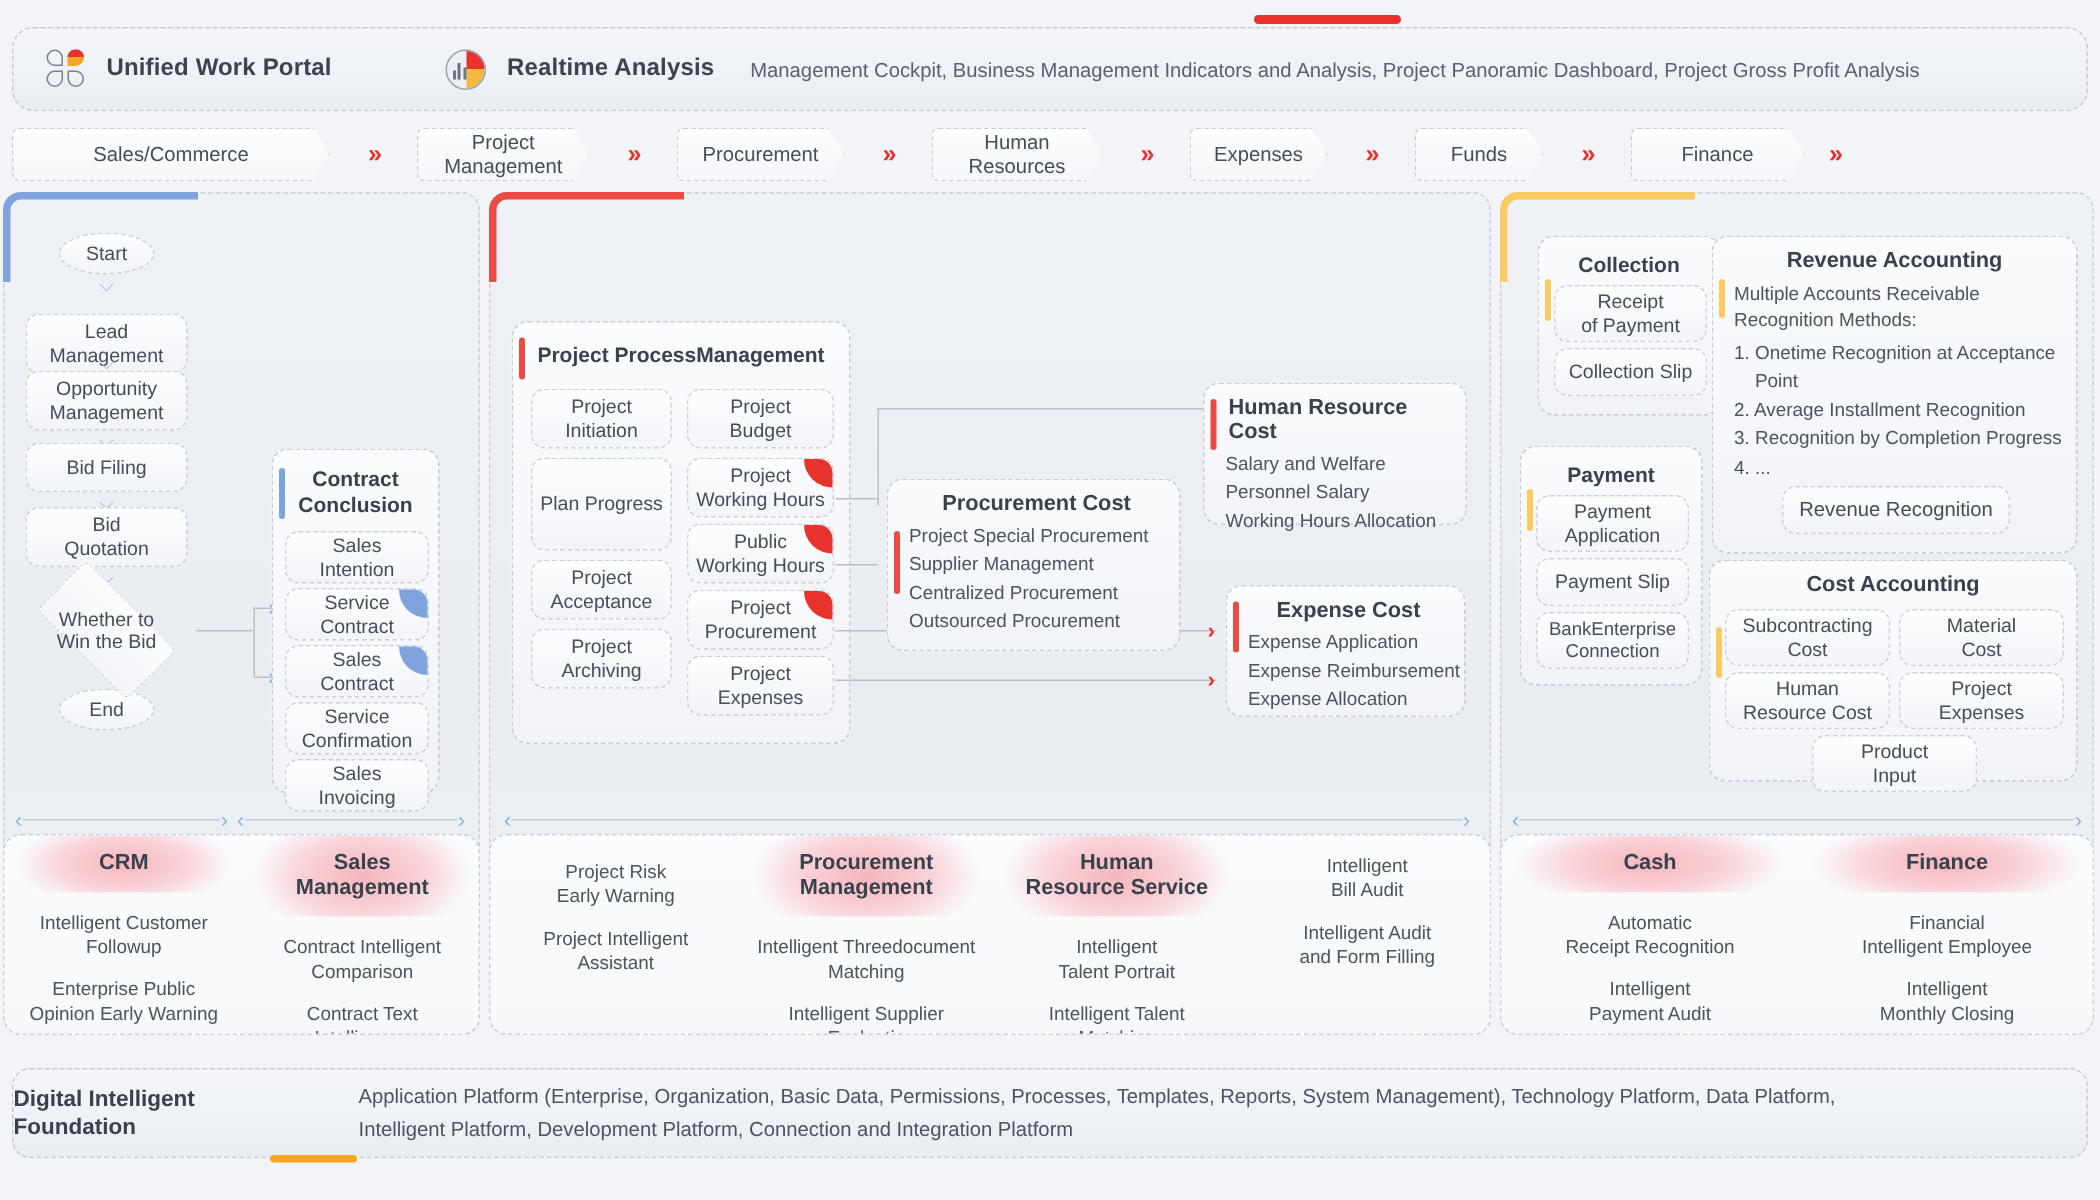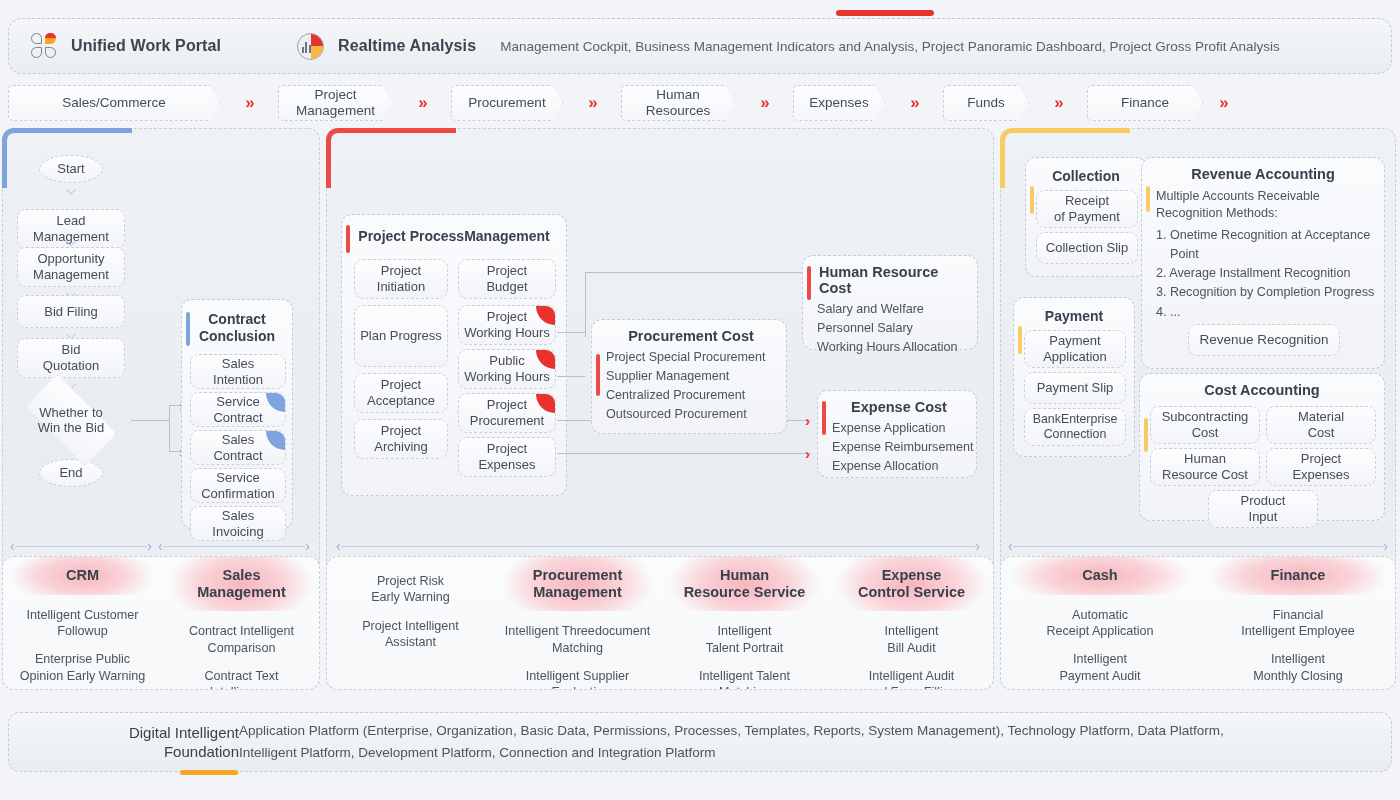--- a/index.html
+++ b/index.html
@@ -114,21 +114,21 @@
      background:radial-gradient(ellipse 58% 100% at 50% 50%, #f6b6bd 0%, #f9d3d8 45%, rgba(250,236,238,0) 78%);}
   .svc-item{font-size:12.6px;color:#4c545f;text-align:center;line-height:1.3;margin-top:12px;}
   .dblarrow{position:absolute;display:flex;align-items:center;color:#8fb0de;}
   .dblarrow .bar{flex:1;height:1px;background:#c4cdda;}
   .dblarrow span{font-size:14px;line-height:1;}
 
   
   .foundation{position:absolute;left:8px;top:712px;width:1384px;height:60px;
     background:linear-gradient(180deg,#f4f6f9,#e9edf2);
     border:1px dashed #c3cad4;border-radius:12px;display:flex;align-items:center;}
-  .fnd-left{width:230px;text-align:right;font-weight:normal;font-size:15px;color:#39414d;line-height:1.3;}
+  .fnd-left{width:230px;text-align:left;font-weight:bold;font-size:15px;color:#39414d;line-height:1.3;}
   .fnd-right{flex:1;font-size:13.5px;color:#4c545f;line-height:1.6;padding-right:30px;}
   .fnd-bar{position:absolute;left:180px;top:770px;width:58px;height:5px;background:#f5a623;border-radius:3px;}
 </style>
 </head>
 <body>
 
 <div class="stage">
 
   <div class="hdr-red-tab"></div>
   <div class="header">
@@ -401,33 +401,31 @@
       <div class="svc-col" style="left: 334px; width: 167px;">
         <div class="svc-title" style="white-space: pre-line;">Human
 Resource Service</div>
         <div class="svc-item" style="white-space: pre-line;">Intelligent
 Talent Portrait</div>
         <div class="svc-item" style="white-space: pre-line;">Intelligent Talent
 Matching</div>
       </div>
       <div style="position: absolute; top: 0px; bottom: 0px; left: 501px; width: 1px; background: transparent;"></div>
       <div class="svc-col" style="left: 501px; width: 167px;">
-        <div class="svc-title" style="white-space: pre-line;">Expense
-Control Service</div>
         <div class="svc-item" style="white-space: pre-line;">Intelligent
 Bill Audit</div>
         <div class="svc-item" style="white-space: pre-line;">Intelligent Audit
 and Form Filling</div>
       </div>
     </div>
   <div class="svc-wrap" style="left:1000px;top:556px;width:396px;height:134px;" id="svcC">
       <div class="svc-col" style="left: 0px; width: 198px;">
         <div class="svc-title" style="white-space: pre-line;">Cash</div>
         <div class="svc-item" style="white-space: pre-line;">Automatic
-Receipt Application</div>
+Receipt Recognition</div>
         <div class="svc-item" style="white-space: pre-line;">Intelligent
 Payment Audit</div>
       </div>
       <div style="position: absolute; top: 0px; bottom: 0px; left: 198px; width: 1px; background: transparent;"></div>
       <div class="svc-col" style="left: 198px; width: 198px;">
         <div class="svc-title" style="white-space: pre-line;">Finance</div>
         <div class="svc-item" style="white-space: pre-line;">Financial
 Intelligent Employee</div>
         <div class="svc-item" style="white-space: pre-line;">Intelligent
 Monthly Closing</div>

